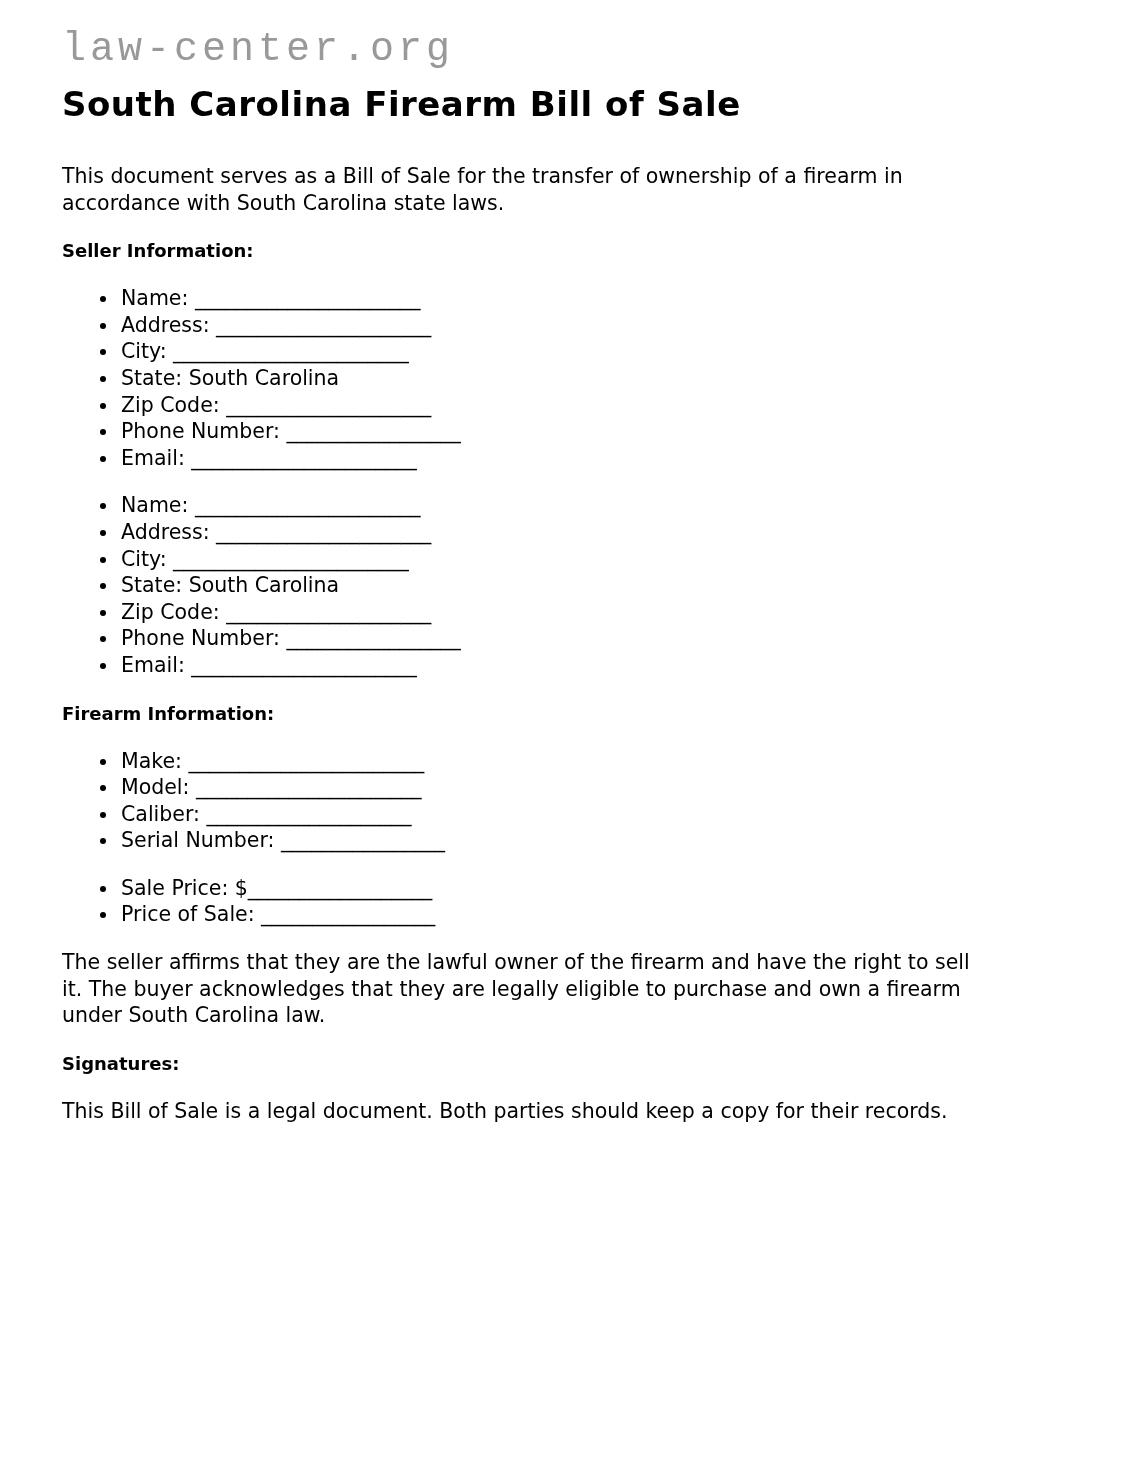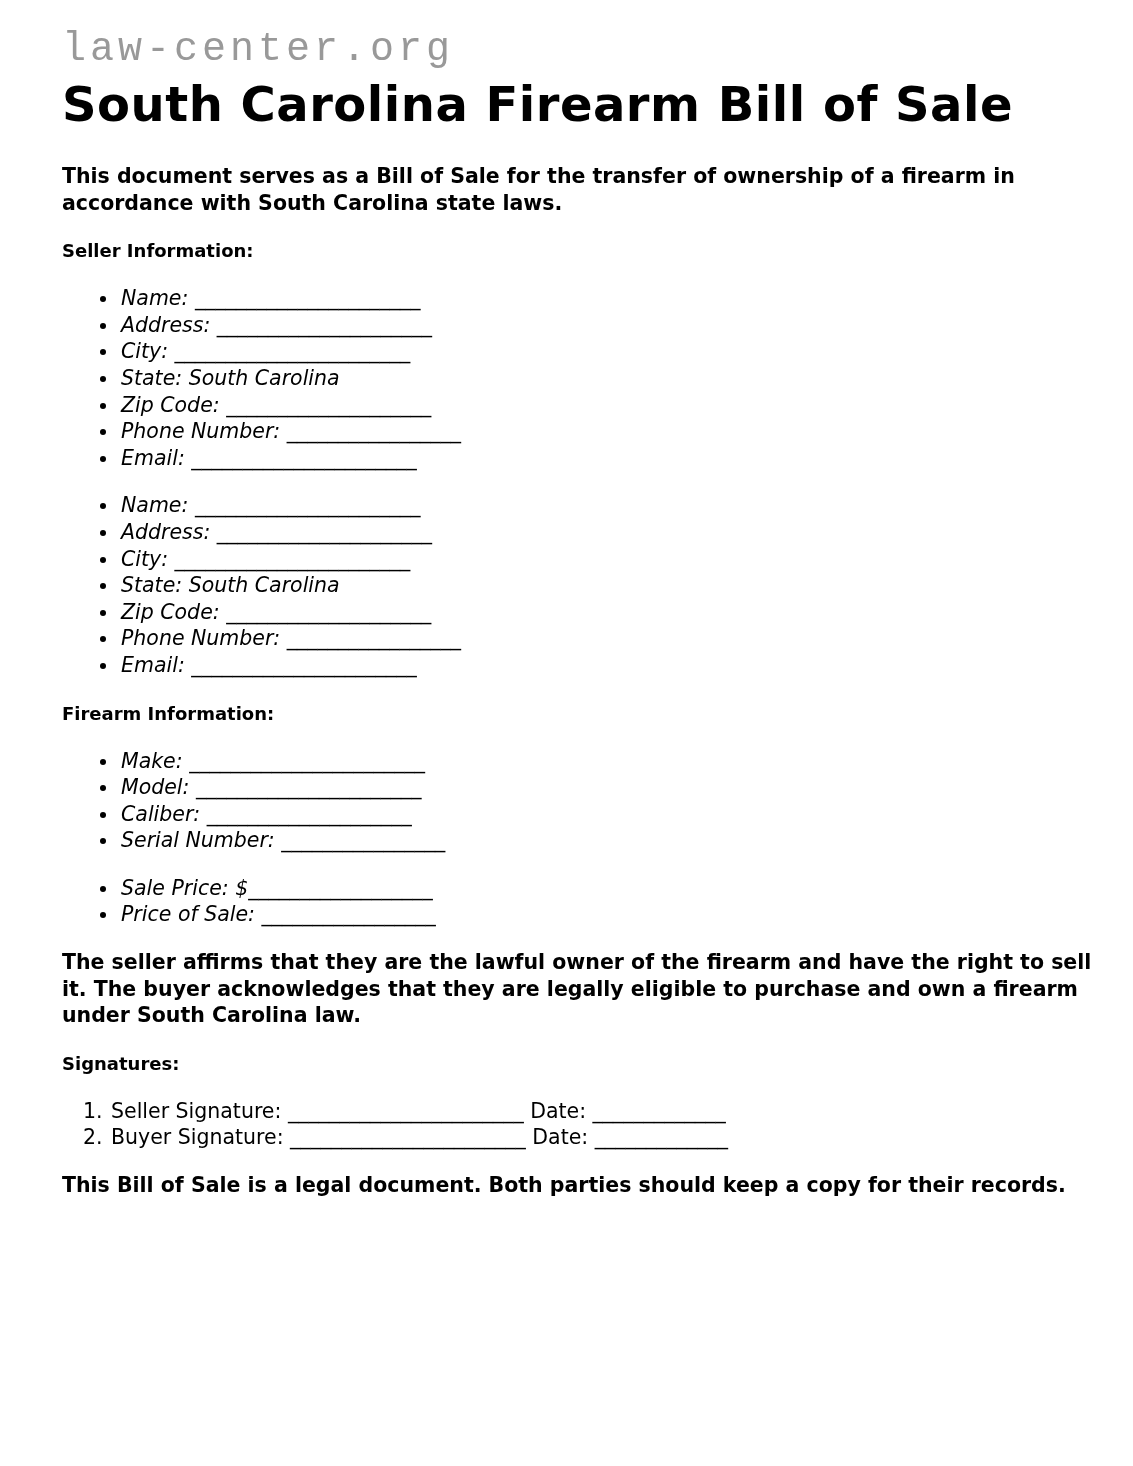--- a/index.html
+++ b/index.html
@@ -22,42 +22,40 @@
   .watermark {
     text-align: left;
     font-family: "Liberation Mono", "DejaVu Sans Mono", monospace;
     font-size: 40px;
     line-height: 48px;
     letter-spacing: 4px;
     color: var(--watermark);
     white-space: nowrap;
   }
   h1.doc-title {
-    font-size: 48px;
+    font-size: 34px;
     line-height: 49px;
     font-weight: bold;
     margin: 6px 0 34px 0;
     letter-spacing: 0.5px;
   }
   p {
     margin: 21px 0;
     white-space: pre-line;
-    font-weight: bold;
   }
   h3.section-heading {
     font-size: 18px;
     line-height: 27px;
     font-weight: bold;
     margin: 21px 0;
   }
   ul.field-list {
     margin: 21px 0;
     padding-left: 57px;
     list-style: disc;
-    font-style: italic;
   }
   ul.field-list li {
     line-height: 26.6px;
     padding-left: 2px;
   }
   ol.signature-list {
     margin: 21px 0;
     padding-left: 47px;
     list-style: decimal;
   }
@@ -117,19 +115,15 @@
     <li>Price of Sale: _________________</li>
   </ul>
 </section>
 
 <p>The seller affirms that they are the lawful owner of the firearm and have the right to sell
 it. The buyer acknowledges that they are legally eligible to purchase and own a firearm
 under South Carolina law.</p>
 
 <section>
   <h3 class="section-heading">Signatures:</h3>
-  <ol class="signature-list">
-    <li>Seller Signature: _______________________ Date: _____________</li>
-    <li>Buyer Signature: _______________________ Date: _____________</li>
-  </ol>
 </section>
 
 <p>This Bill of Sale is a legal document. Both parties should keep a copy for their records.</p>
 
 </body></html>

